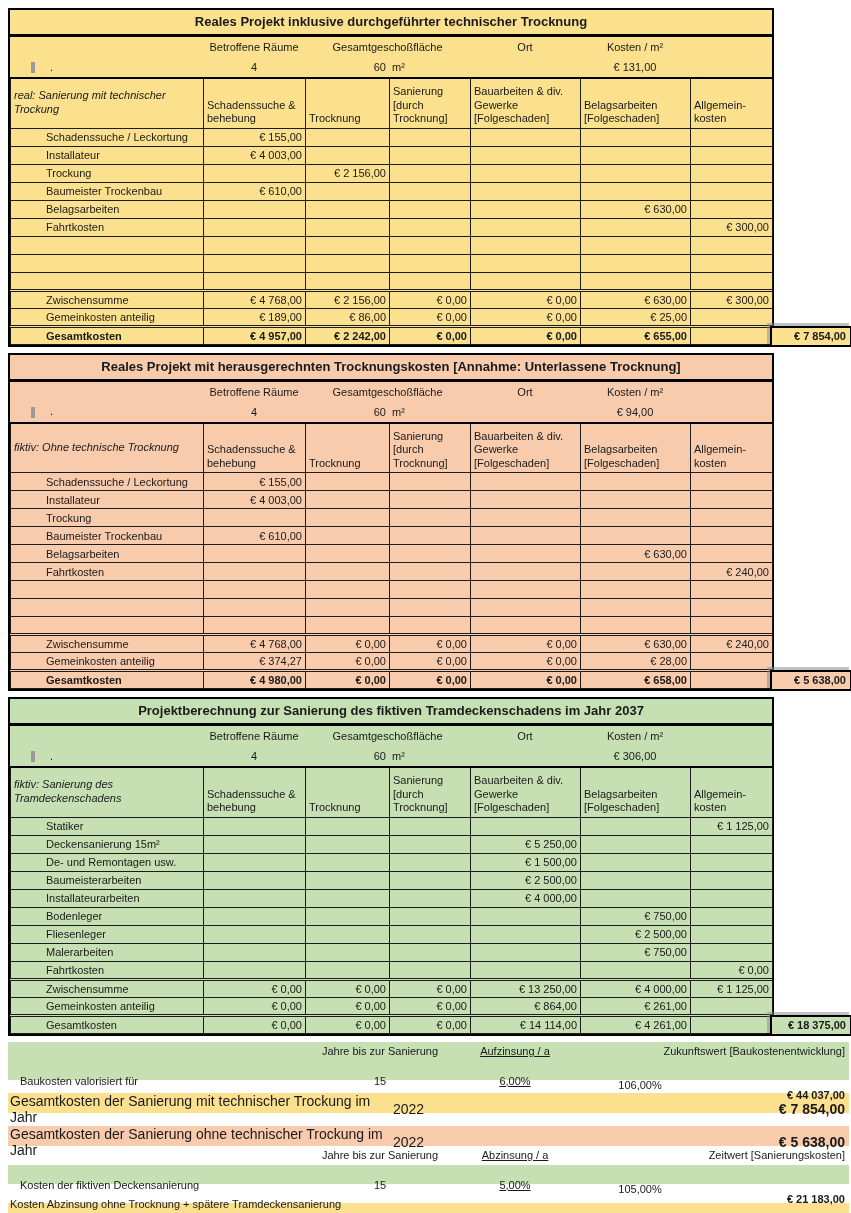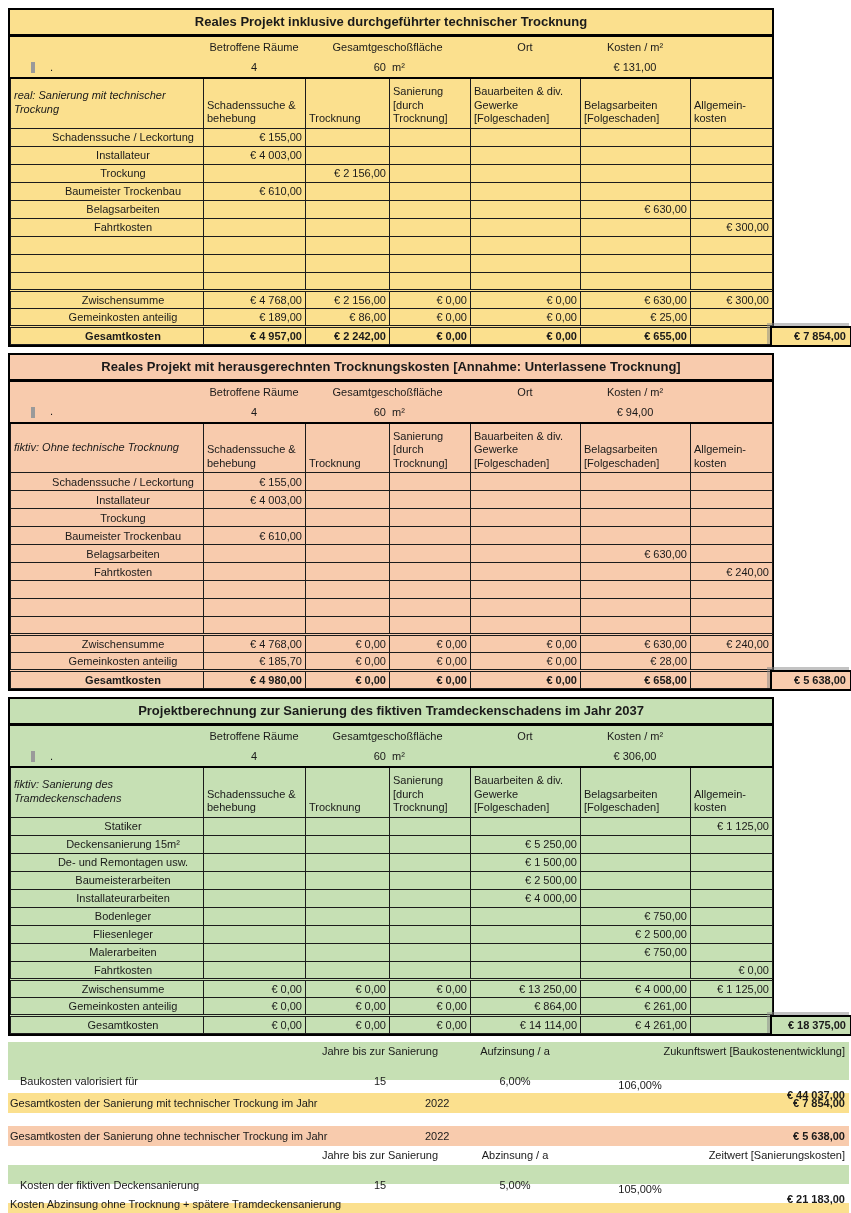--- a/index.html
+++ b/index.html
@@ -16,45 +16,45 @@
   .r1{grid-row:1}.r2{grid-row:2}
   .c1{grid-column:2}.c2{grid-column:3}.c3{grid-column:4}.c23{grid-column:3/5}.c4{grid-column:5}.c5{grid-column:6}
   .right{text-align:right;padding-right:3px}.left{text-align:left;padding-left:3px}
   .i-corner{grid-column:1;grid-row:2;text-align:left;padding-left:21px;font-size:11px;}
   .i-corner::before{content:"";display:inline-block;width:4px;height:11px;background:#9a9a9a;margin-right:15px;vertical-align:middle;}
   table.grid{border-collapse:collapse;table-layout:fixed;width:762px;}
   table.grid td{border:1px solid #1c1c1c;box-sizing:border-box;}
   tr.colhead td{height:49px;vertical-align:bottom;white-space:normal;font-size:11px;line-height:1.22;padding:1px 3px 2px;border-top:none;}
   td.lblhead{font-style:italic;vertical-align:middle !important;}
   tbody td{height:18px;font-size:11px;padding:0 3px;white-space:nowrap;overflow:hidden;}
-  td.lbl{text-align:center;padding-left:35px;}
+  td.lbl{text-align:left;padding-left:35px;}
   td.num{text-align:right;}
   tr.subtotal-row td, tr.grand-row td{border-top:3px double #1c1c1c;}
   tr.grand-row.boldrow td{font-weight:bold;}
   .side-total{
     position:absolute;left:760px;bottom:-2px;width:82px;height:21px;
     border:2.5px solid #000;background:var(--bg);
     font-weight:bold;font-size:11px;line-height:17px;text-align:right;padding:0 4px;
     box-sizing:border-box;box-shadow:-3px -3px 0 rgba(135,135,135,.5);
   }
   .summary{width:841px;margin-top:4px;}
   .srow{display:grid;grid-template-columns:292px 160px 110px 140px 1fr;height:19px;align-items:center;font-size:11px;}
   .s-lbl{grid-column:1;text-align:left;padding-left:12px;}
   .s-lbl-wide{grid-column:1/5;text-align:left;padding-left:2px;}
   .s-years{grid-column:2;text-align:center;}
-  .s-rate{grid-column:3;text-align:center;}
+  .s-rate{grid-column:3;text-align:center;text-decoration:underline;}
   .s-result{grid-column:4/6;text-align:right;padding-right:4px;}
   .s-factor{grid-column:4;text-align:center;margin-top:8px;}
   .s-value{grid-column:5;text-align:right;padding-right:4px;}
   .bold{font-weight:bold;margin-top:28px;}
   .green-block{background:var(--green);}
   .green-bar{background:var(--green);}
   .yellow-bar{background:var(--yellow);}
   .orange-bar{background:var(--orange);}
-  .bar{display:grid;grid-template-columns:385px 70px 1fr;height:20px;align-items:center;font-size:11px;gap:32px;}
+  .bar{display:grid;grid-template-columns:385px 70px 1fr;height:20px;align-items:center;font-size:14px;}
   .b-lbl{text-align:left;padding-left:2px;}
   .b-year{text-align:left;}
   .b-value{text-align:right;padding-right:4px;font-weight:bold;}
   .gap{height:13px;}
 </style>
 </head>
 <body style="--yellow: #FBE08E; --orange: #F8CBAD; --green: #C6E0B4;">
 
 <section class="sheet" style="--bg: #FBE08E;">
   <div class="title">Reales Projekt inklusive durchgeführter technischer Trocknung</div>
@@ -324,21 +324,21 @@
           <td class="lbl">Zwischensumme</td>
           <td class="num">€ 4 768,00</td>
           <td class="num">€ 0,00</td>
           <td class="num">€ 0,00</td>
           <td class="num">€ 0,00</td>
           <td class="num">€ 630,00</td>
           <td class="num">€ 240,00</td>
         </tr>
         <tr>
           <td class="lbl">Gemeinkosten anteilig</td>
-          <td class="num">€ 185,70</td>
+          <td class="num">€ 374,27</td>
           <td class="num">€ 0,00</td>
           <td class="num">€ 0,00</td>
           <td class="num">€ 0,00</td>
           <td class="num">€ 28,00</td>
           <td class="num"></td>
         </tr>
         <tr class="grand-row boldrow">
           <td class="lbl">Gesamtkosten</td>
           <td class="num">€ 4 980,00</td>
           <td class="num">€ 0,00</td>

